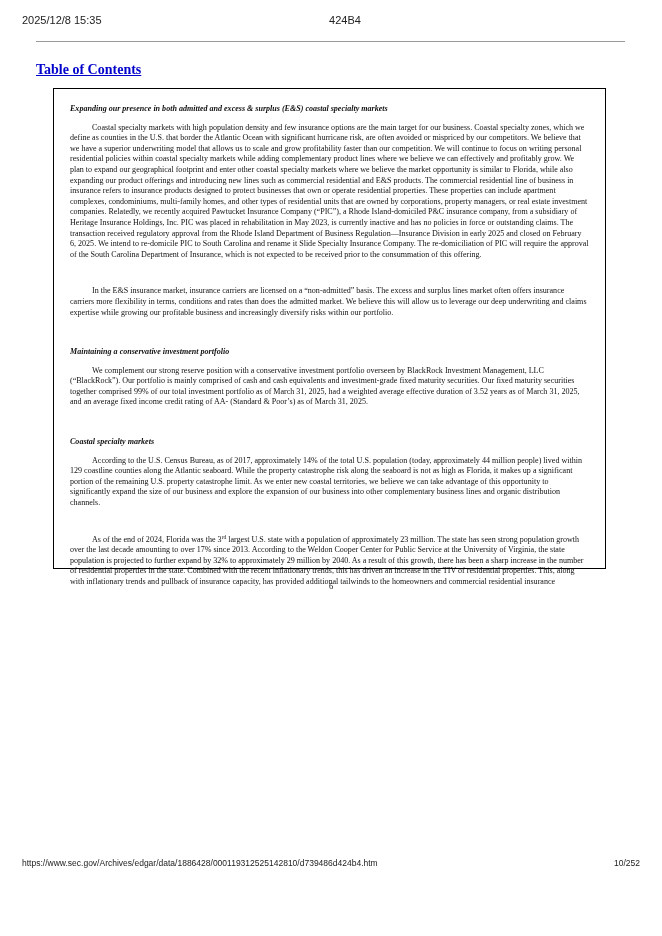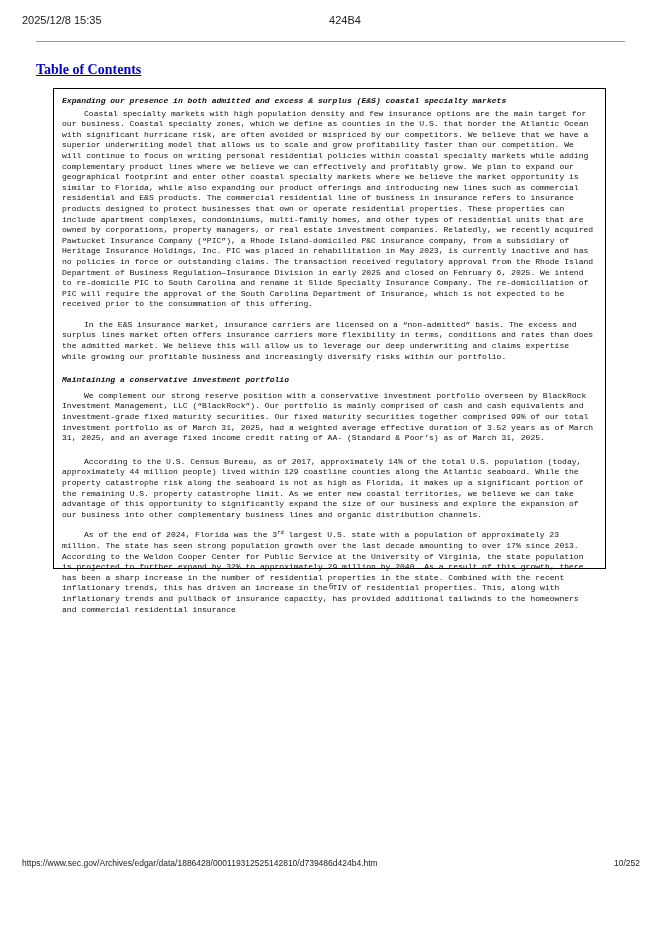--- a/index.html
+++ b/index.html
@@ -18,21 +18,21 @@
     position: absolute; top: 62px; left: 36px;
     font-family: Liberation Serif, serif; font-size: 14px; font-weight: bold;
     color: #0000cc; text-decoration: underline; cursor: pointer;
   }
   .content-box {
     position: absolute; top: 88px; left: 53px; width: 553px; height: 481px;
     border: 1.3px solid #000; box-sizing: border-box;
     padding: 7px 8px 0 8px;
     font-family: "Liberation Serif", serif; font-size: 8.05px; line-height: 10.6px; color: #111;
   }
-  .content-box p { margin: 0; text-align: left; font-family: Liberation Mono, monospace; }
+  .content-box p { margin: 8px; text-align: left; }
   .content-box .heading-bi { font-weight: bold; font-style: italic; margin-bottom: 2px; }
   .content-box .heading-b { font-weight: bold; margin-bottom: 5px; }
   .content-box .indent { text-indent: 22px; }
   .gap-s { height: 10px; }
   .gap-m { height: 13px; }
   sup { font-size: 5.5px; line-height: 0; vertical-align: 3px; }
   .page-num {
     position: absolute; top: 581px; left: 0; width: 662px; text-align: center;
     font-family: "Liberation Serif", serif; font-size: 8.5px; color: #111;
   }
@@ -57,20 +57,21 @@
 
 <div class="content-box">
   <p class="heading-bi">Expanding our presence in both admitted and excess &amp; surplus (E&amp;S) coastal specialty markets</p>
   <p class="indent">Coastal specialty markets with high population density and few insurance options are the main target for our business. Coastal specialty zones, which we define as counties in the U.S. that border the Atlantic Ocean with significant hurricane risk, are often avoided or mispriced by our competitors. We believe that we have a superior underwriting model that allows us to scale and grow profitability faster than our competition. We will continue to focus on writing personal residential policies within coastal specialty markets while adding complementary product lines where we believe we can effectively and profitably grow. We plan to expand our geographical footprint and enter other coastal specialty markets where we believe the market opportunity is similar to Florida, while also expanding our product offerings and introducing new lines such as commercial residential and E&amp;S products. The commercial residential line of business in insurance refers to insurance products designed to protect businesses that own or operate residential properties. These properties can include apartment complexes, condominiums, multi-family homes, and other types of residential units that are owned by corporations, property managers, or real estate investment companies. Relatedly, we recently acquired Pawtucket Insurance Company (“PIC”), a Rhode Island-domiciled P&amp;C insurance company, from a subsidiary of Heritage Insurance Holdings, Inc. PIC was placed in rehabilitation in May 2023, is currently inactive and has no policies in force or outstanding claims. The transaction received regulatory approval from the Rhode Island Department of Business Regulation—Insurance Division in early 2025 and closed on February 6, 2025. We intend to re-domicile PIC to South Carolina and rename it Slide Specialty Insurance Company. The re-domiciliation of PIC will require the approval of the South Carolina Department of Insurance, which is not expected to be received prior to the consummation of this offering.</p>
   <div class="gap-s"></div>
   <p class="indent">In the E&amp;S insurance market, insurance carriers are licensed on a “non-admitted” basis. The excess and surplus lines market often offers insurance carriers more flexibility in terms, conditions and rates than does the admitted market. We believe this will allow us to leverage our deep underwriting and claims expertise while growing our profitable business and increasingly diversify risks within our portfolio.</p>
   <div class="gap-m"></div>
   <p class="heading-bi" style="margin-bottom:5px;">Maintaining a conservative investment portfolio</p>
   <p class="indent">We complement our strong reserve position with a conservative investment portfolio overseen by BlackRock Investment Management, LLC (“BlackRock”). Our portfolio is mainly comprised of cash and cash equivalents and investment-grade fixed maturity securities. Our fixed maturity securities together comprised 99% of our total investment portfolio as of March 31, 2025, had a weighted average effective duration of 3.52 years as of March 31, 2025, and an average fixed income credit rating of AA- (Standard &amp; Poor’s) as of March 31, 2025.</p>
   <div class="gap-m"></div>
+  <p class="heading-bi" style="margin-bottom:3px;">Coastal specialty markets</p>
   <p class="indent">According to the U.S. Census Bureau, as of 2017, approximately 14% of the total U.S. population (today, approximately 44 million people) lived within 129 coastline counties along the Atlantic seaboard. While the property catastrophe risk along the seaboard is not as high as Florida, it makes up a significant portion of the remaining U.S. property catastrophe limit. As we enter new coastal territories, we believe we can take advantage of this opportunity to significantly expand the size of our business and explore the expansion of our business into other complementary business lines and organic distribution channels.</p>
   <div class="gap-s"></div>
   <p class="indent"><span>As of the end of 2024, Florida was the 3</span><sup>rd</sup><span> largest U.S. state with a population of approximately 23 million. The state has seen strong population growth over the last decade amounting to over 17% since 2013. According to the Weldon Cooper Center for Public Service at the University of Virginia, the state population is projected to further expand by 32% to approximately 29 million by 2040. As a result of this growth, there has been a sharp increase in the number of residential properties in the state. Combined with the recent inflationary trends, this has driven an increase in the TIV of residential properties. This, along with inflationary trends and pullback of insurance capacity, has provided additional tailwinds to the homeowners and commercial residential insurance</span></p>
 </div>
 
 <div class="page-num">6</div>
 
 <div class="print-footer">
   <span class="url">https://www.sec.gov/Archives/edgar/data/1886428/000119312525142810/d739486d424b4.htm</span>
   <span class="pages">10/252</span>

